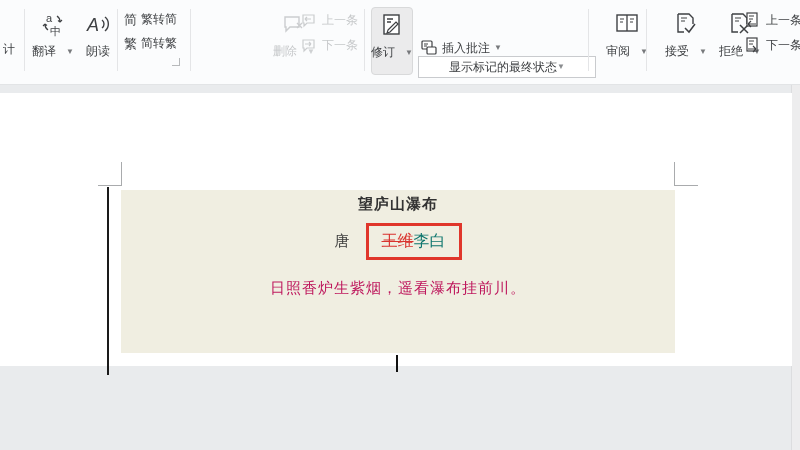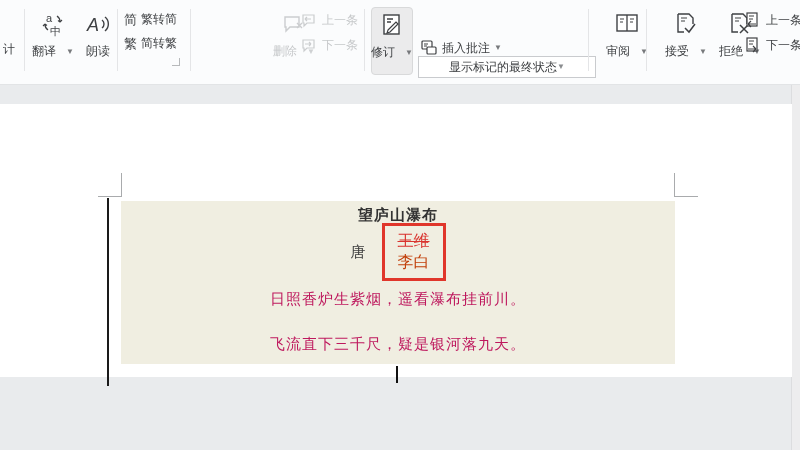--- a/index.html
+++ b/index.html
@@ -21,32 +21,32 @@
   .stub-label{position:absolute;left:3px;top:41px;font-size:12px;color:#3e4043;}
   .combo{position:absolute;left:418px;top:8px;width:160px;height:20px;border:1px solid #c9cbce;background:#fff;display:flex;align-items:center;justify-content:center;padding:0 8px;font-size:12px;color:#3e4043;cursor:default;margin-top:48px;}
   .combo .chev{color:#8a8c8f;}
   .launcher{position:absolute;left:172px;top:58px;width:7px;height:7px;border-right:1px solid #b7b9bb;border-bottom:1px solid #b7b9bb;}
   .cjk-ic{font-size:13px;color:#3e4043;line-height:1;}
   svg{display:block;}
 
   
   .canvas{position:absolute;left:0;top:85px;width:800px;height:365px;background:#e9ebed;}
   .scrollbar{position:absolute;right:0;top:0;width:8px;height:365px;background:#ededee;border-left:1px solid #dcdddf;}
-  .page{position:absolute;left:0;top:8px;width:792px;height:273px;background:#ffffff;margin-top:11px;}
+  .page{position:absolute;left:0;top:8px;width:792px;height:273px;background:#ffffff;}
   .margin-mark{position:absolute;background:#a9abad;}
   .change-bar{position:absolute;left:107px;top:94px;width:2px;height:188px;background:#1a1a1a;}
   .caret{position:absolute;left:396px;top:262px;width:2px;height:17px;background:#111;}
 
   .hl-block{position:absolute;left:121px;top:97px;width:554px;height:163px;background:#f0eee1;}
   .doc-title{position:absolute;left:0;top:5px;width:100%;text-align:center;font-size:15px;font-weight:bold;color:#333;letter-spacing:1px;}
   .author-row{position:absolute;left:0;top:28px;width:100%;height:46px;display:flex;align-items:center;justify-content:center;}
   .dynasty{font-size:15px;color:#3c3c3c;margin-right:16px;}
-  .rev-box{border:3px solid #e0362b;padding:5px 13px;display:flex;align-items:center;flex-direction:column;}
+  .rev-box{border:3px solid #e0362b;padding:5px 13px;display:flex;align-items:center;}
   .rev-del{font-size:16px;color:#d9332e;text-decoration:line-through;}
-  .rev-ins{font-size:16px;color:#c2410c;}
+  .rev-ins{font-size:16px;color:#0f766e;}
   .poem-line{position:absolute;left:0;width:100%;text-align:center;font-size:15px;color:#be185d;letter-spacing:1px;}
   .pl1{top:89px;} .pl2{top:134px;}
 </style>
 </head>
 <body>
 
 <div class="screen">
 
   <div class="toolbar">
 
@@ -244,19 +244,18 @@
       <div class="hl-block">
         <div class="doc-title">望庐山瀑布</div>
         <div class="author-row">
           <span class="dynasty">唐</span>
           <span class="rev-box">
             <span class="rev-del">王维</span>
             <span class="rev-ins">李白</span>
           </span>
         </div>
         <div class="poem-line pl1">日照香炉生紫烟，遥看瀑布挂前川。</div>
-        <div class="poem-line pl2">飞流直下三千尺，疑是银河落九天。</div>
       </div>
 
       <div class="caret"></div>
     </div>
   </div>
 </div>
 
 </body></html>

